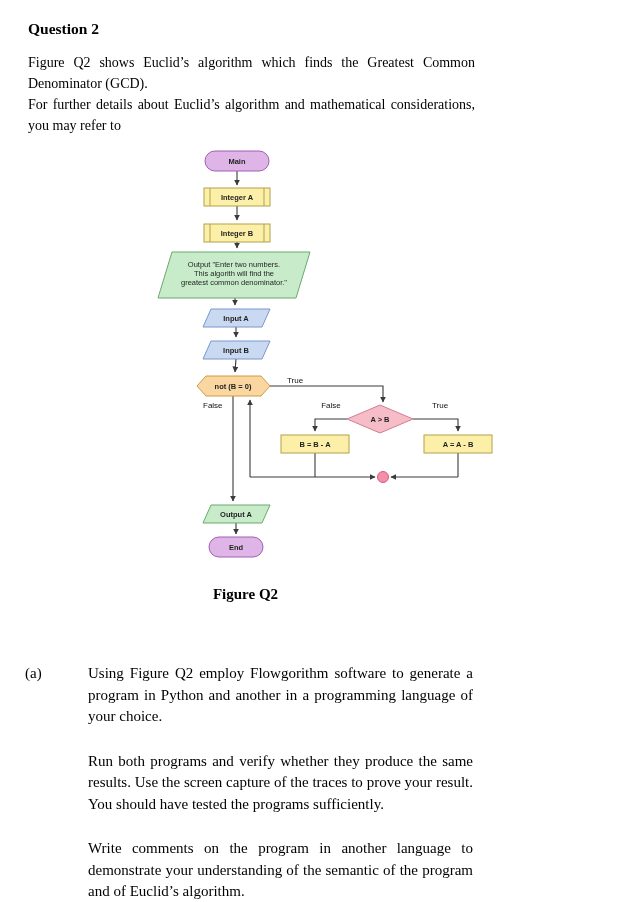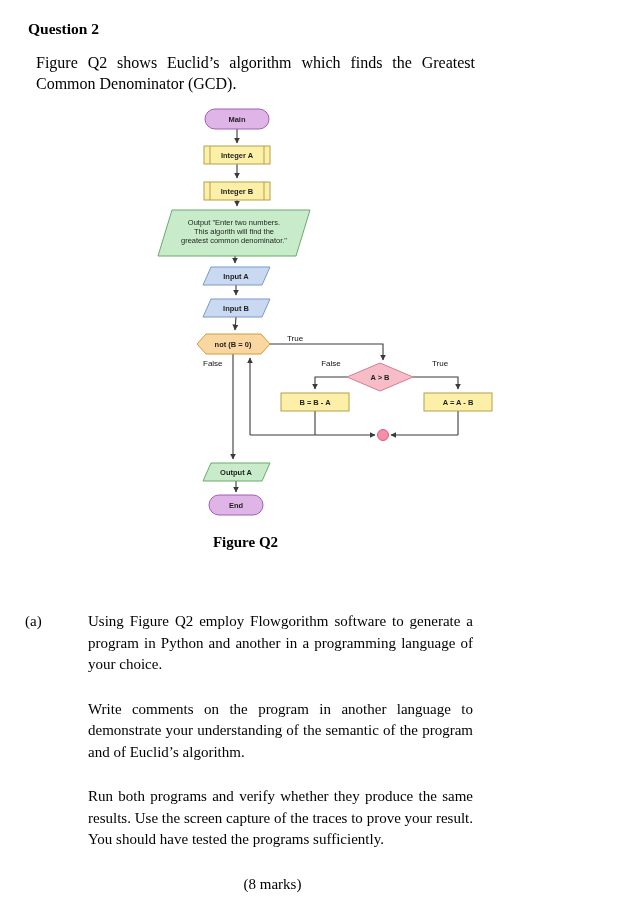--- a/index.html
+++ b/index.html
@@ -1,49 +1,50 @@
 <!DOCTYPE html>
 <html><head>
 <meta charset="utf-8">
 <style>
   html,body{margin:0;padding:0;}
   body{width:644px;height:902px;background:#ffffff;font-family:"Liberation Serif",serif;color:#000;}
   .page{position:relative;width:527px;height:902px;overflow:hidden;background:#fff;}
   .title{font-size:15.5px;font-weight:bold;margin:20px 54px 14px 28px;}
-  .intro{margin:0 52px 0 36px;font-size:16px;line-height:21px;text-align:justify;}
+  .intro{margin:0 52px 0 28px;font-size:14px;line-height:21px;text-align:justify;}
   .flowchart{position:relative;width:644px;height:432px;margin-top:8px;text-align:center;}
   .flowchart svg{display:block;}
   .conn{stroke:#3a3a3a;stroke-width:1.1;fill:none;}
   .terminator{fill:#dfb5e7;stroke:#a15fb4;stroke-width:1;}
   .declare{fill:#fcf0a8;stroke:#b3a04c;stroke-width:1;}
   .declare-bar{stroke:#b3a04c;stroke-width:1;}
   .assign{fill:#fcf0a8;stroke:#b3a04c;stroke-width:1;}
   .io-in{fill:#c9d9f2;stroke:#7b97cb;stroke-width:1;}
   .io-out{fill:#c8ecca;stroke:#6aa96e;stroke-width:1;}
   .hex{fill:#fad7a0;stroke:#cf9a44;stroke-width:1;}
   .diamond{fill:#f6bdc8;stroke:#d27e92;stroke-width:1;}
   .merge{fill:#f58ea8;stroke:#d35f82;stroke-width:1;}
   .node-label{font-family:"Liberation Sans",sans-serif;font-size:7.5px;font-weight:bold;fill:#1f1f1f;text-anchor:middle;}
   .msg-line{font-family:"Liberation Sans",sans-serif;font-size:7.5px;fill:#1f1f1f;text-anchor:middle;}
   .branch-label{font-family:"Liberation Sans",sans-serif;font-size:8px;fill:#111;}
   .branch-mid{text-anchor:middle;}
-  .caption{text-align:center;font-weight:bold;font-size:15px;margin:0 36px 0 0;}
+  .caption{text-align:center;font-weight:bold;font-size:15px;margin:10px 36px 0 0;}
   .qa{display:flex;margin:60px 54px 0 25px;font-size:15px;line-height:21.5px;}
   .qa-label{width:47px;flex:0 0 47px;}
   .qa-body{flex:1;}
   .qa-body p{margin:0 0 23px 16px;text-align:justify;}
   .qa-body p.marks{text-align:center;margin:4px;}
 </style>
 </head>
 <body>
 
 <div class="page">
 
   <div class="title">Question 2</div>
   <div class="intro">Figure Q2 shows Euclid’s algorithm which finds the Greatest Common Denominator (GCD).</div>
+  <div class="intro">For further details about Euclid’s algorithm and mathematical considerations, you may refer to</div>
 
   <div class="flowchart">
     <svg width="644" height="432" viewBox="0 0 644 432">
       <defs>
         <marker id="arrow" viewBox="0 0 10 10" refX="9" refY="5" markerWidth="5.5" markerHeight="5.5" orient="auto">
           <path d="M0,0 L10,5 L0,10 z" fill="#3a3a3a"></path>
         </marker>
       </defs>
 
       <g>
@@ -140,19 +141,19 @@
       </g>
     </svg>
   </div>
 
   <div class="caption">Figure Q2</div>
 
   <div class="qa">
     <div class="qa-label">(a)</div>
     <div class="qa-body">
       <p>Using Figure Q2 employ Flowgorithm software to generate a program in Python and another in a programming language of your choice.</p>
+      <p>Run both programs and verify whether they produce the same results. Use the screen capture of the traces to prove your result. You should have tested the programs sufficiently.</p>
       <p>Write comments on the program in another language to demonstrate your understanding of the semantic of the program and of Euclid’s algorithm.</p>
-      <p>Run both programs and verify whether they produce the same results. Use the screen capture of the traces to prove your result. You should have tested the programs sufficiently.</p>
       <p class="marks">(8 marks)</p>
     </div>
   </div>
 
 </div>
 
 </body></html>

